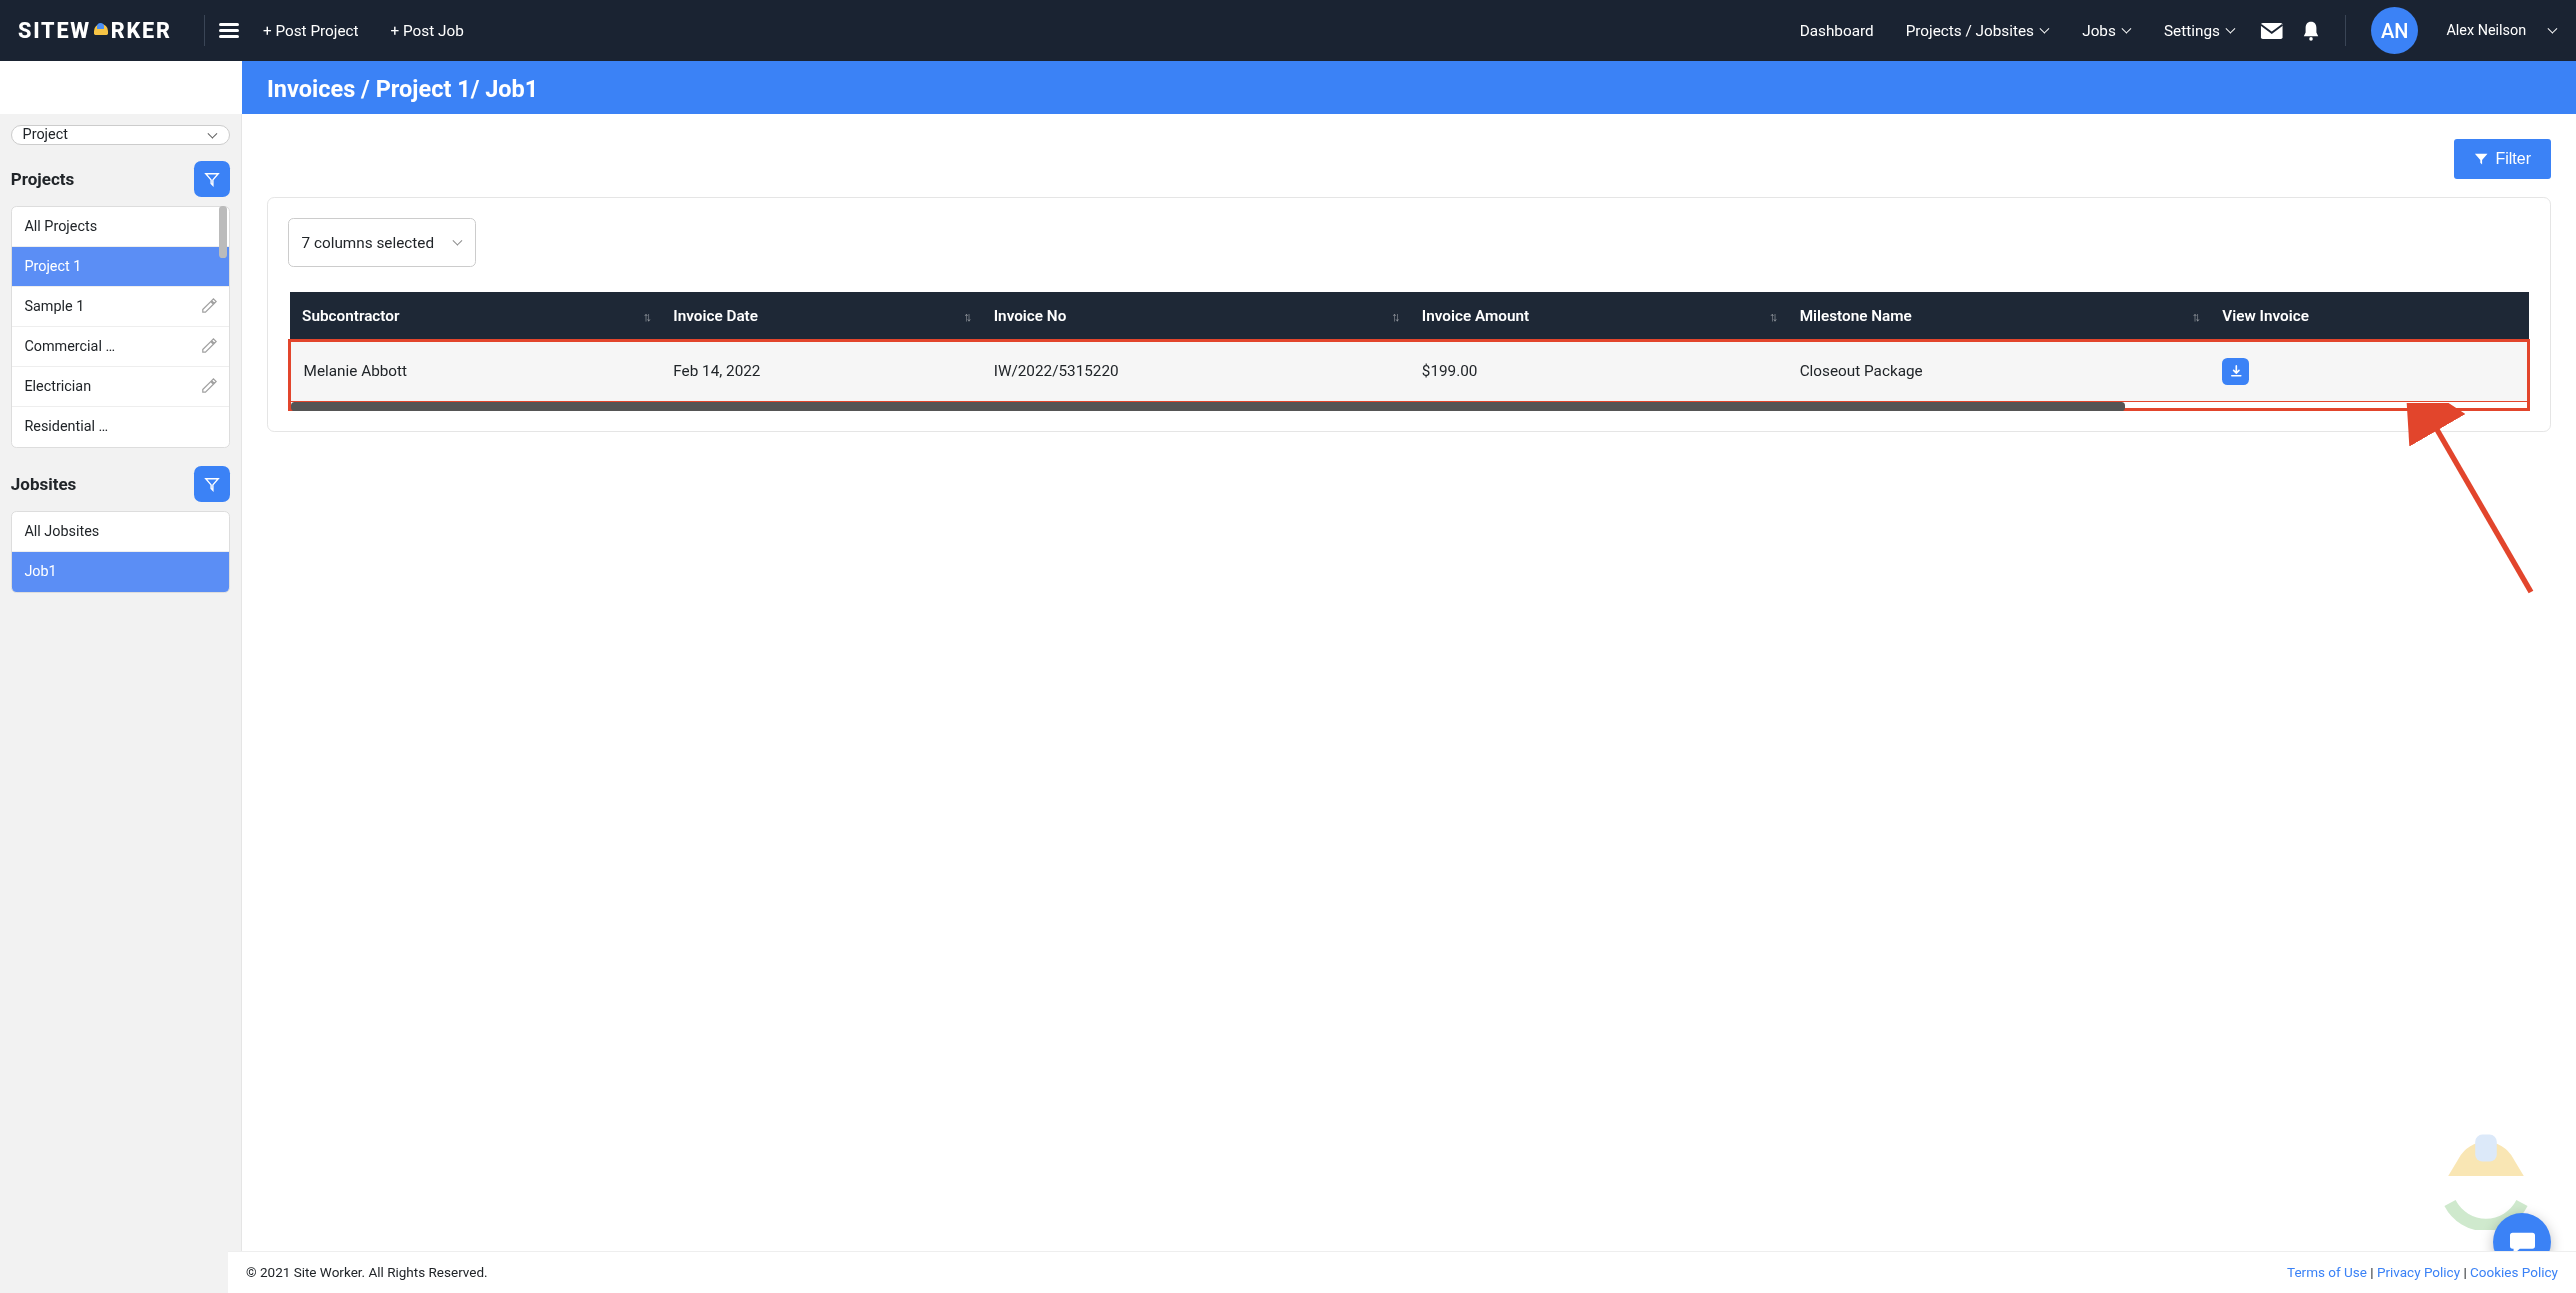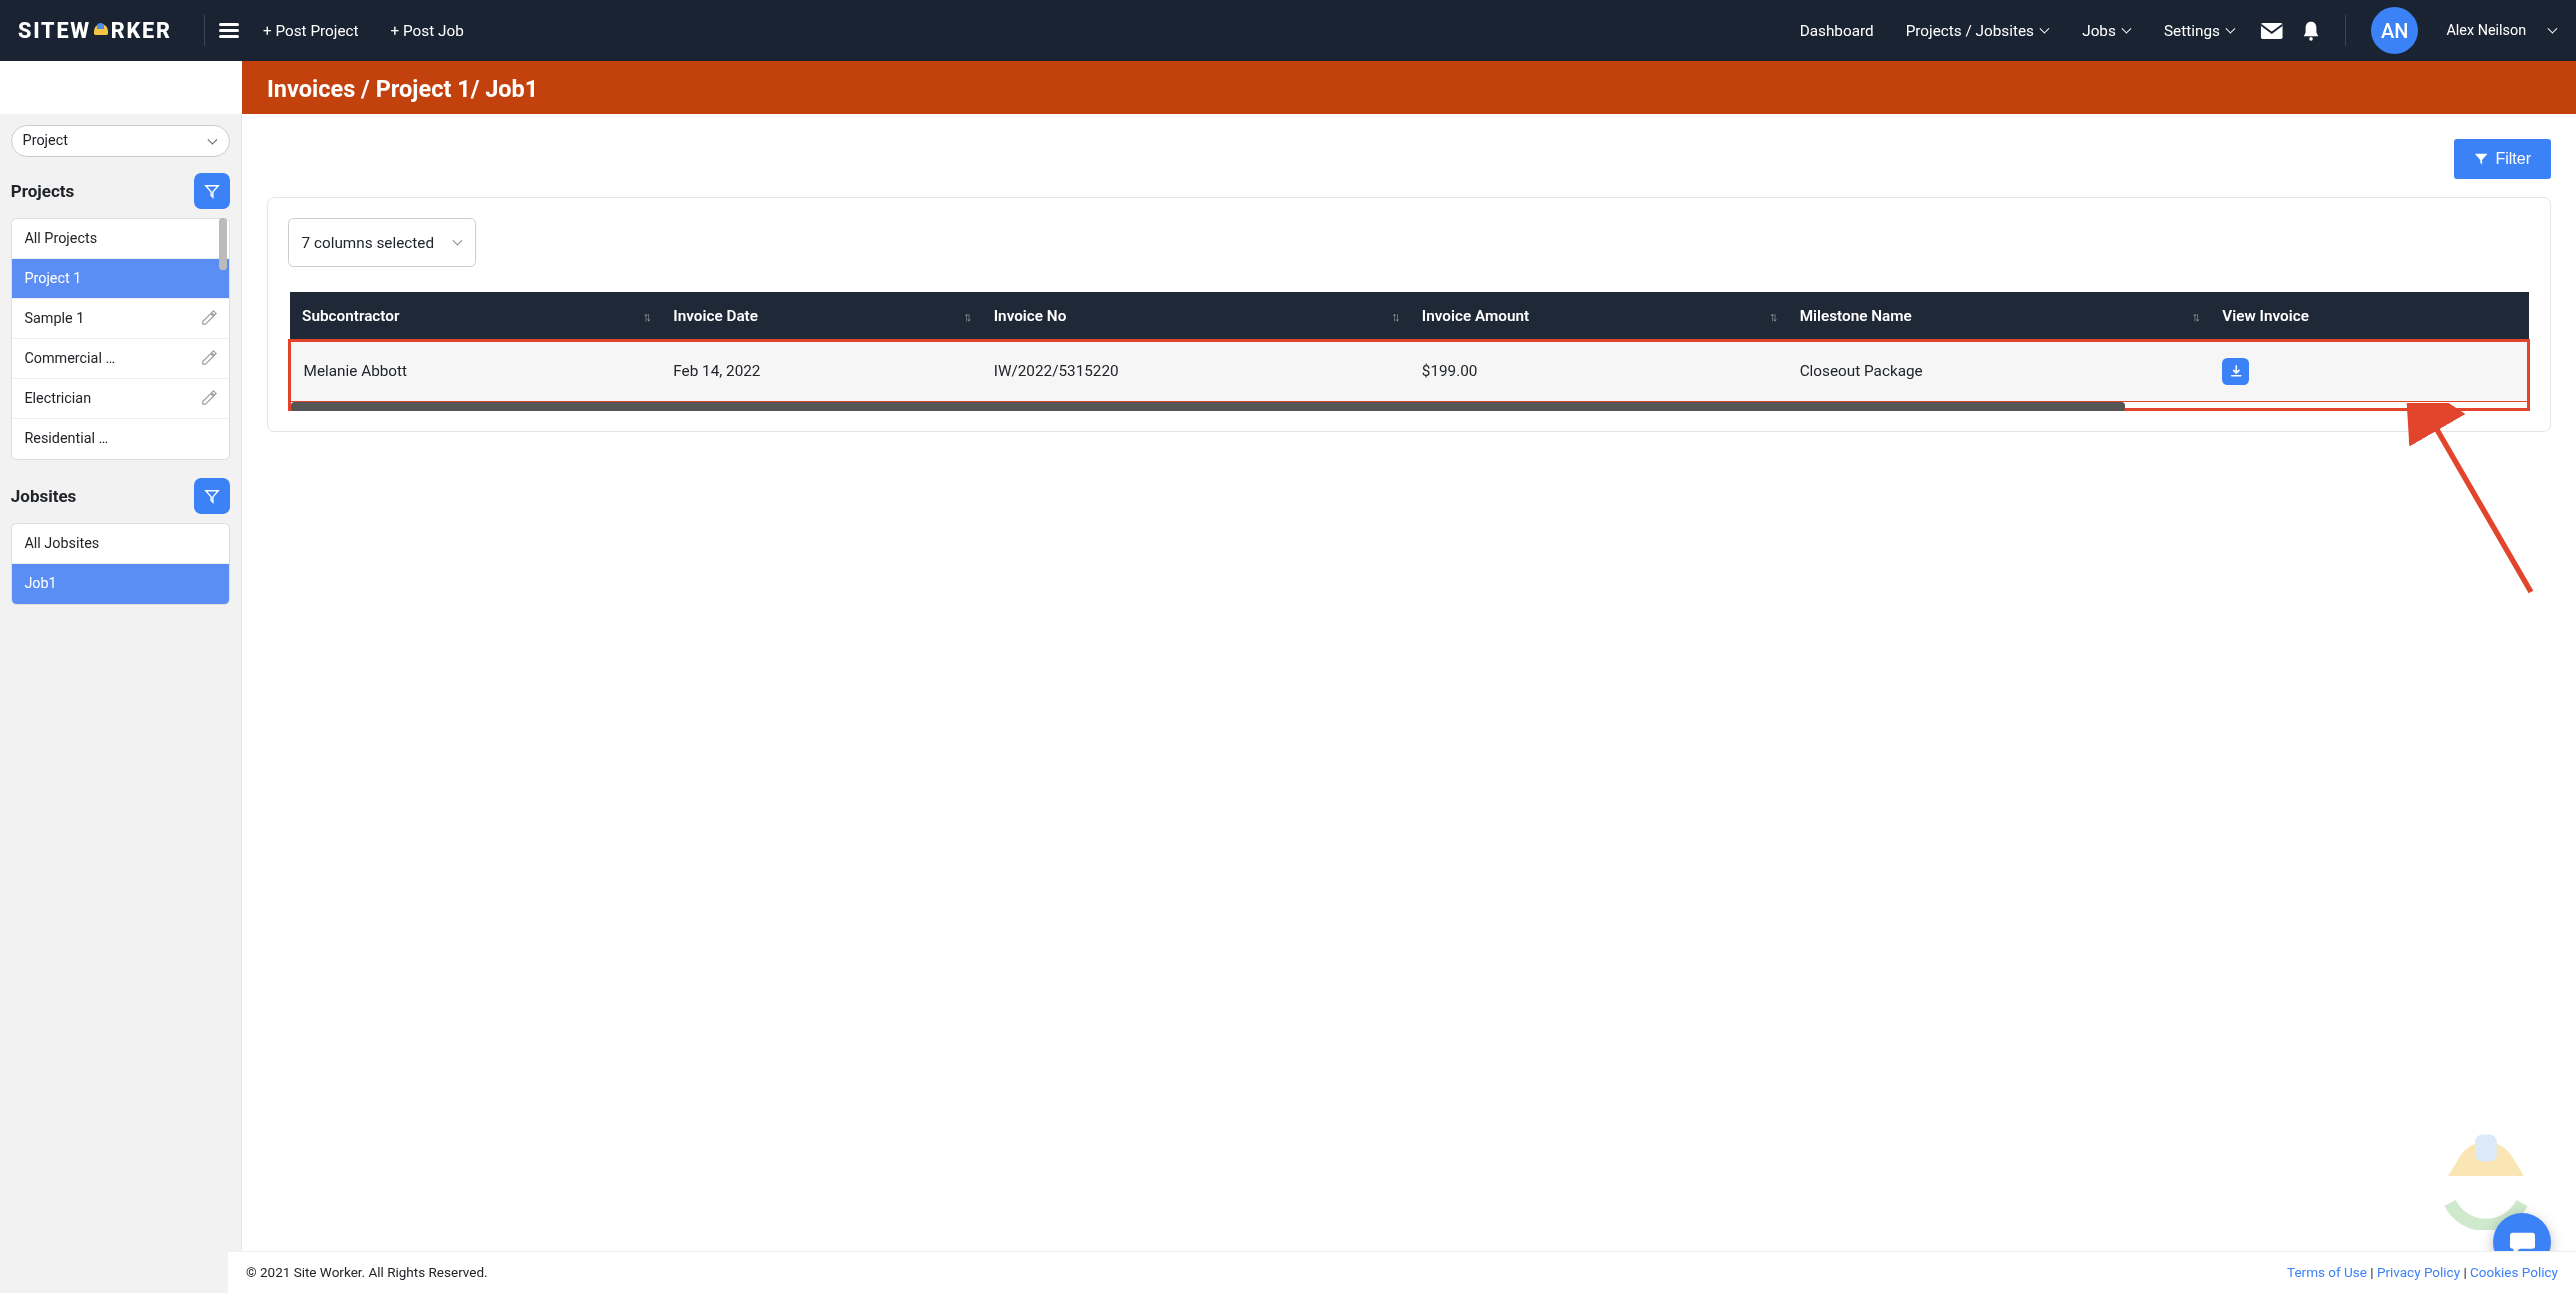--- a/index.html
+++ b/index.html
@@ -73,37 +73,37 @@
   .icon-btn{width:25px;height:25px;display:flex;align-items:center;justify-content:center;cursor:pointer;margin:0 7.2px;}
   .avatar{
     width:47px;height:47px;border-radius:50%;
     background:#3b82f6;color:#fff;display:flex;align-items:center;justify-content:center;
     font-size:20px;font-weight:500;margin-left:10.8px;margin-right:7.2px;
   }
   .username-wrap{display:flex;align-items:center;gap:21px;cursor:pointer;}
 
   
   .page-header{
-    background:#c2410c;color:#fff;padding:10.8px 25px 14.4px;font-size:23.5px;font-weight:700;
+    background:#3b82f6;color:#fff;padding:10.8px 25px 14.4px;font-size:23.5px;font-weight:700;
     margin-left:242px;
   }
   .page-header-inner{position:relative;top:3.6px;}
 
   
   .layout{display:flex;height:calc(100vh - 61px);}
   .sidebar{
     width:242px;background:#f2f2f2;padding:10.8px;border-right:0.9px solid #e5e5e5;
     overflow-y:auto;flex-shrink:0;position:relative;
   }
   .content{flex:1;background:#fff;overflow:auto;position:relative;}
 
   
   .sb-select{
     background:#fff;border:0.9px solid #ccc;border-radius:16px;
-    height:32px;display:flex;align-items:center;justify-content:space-between;
+    height:20px;display:flex;align-items:center;justify-content:space-between;
     padding:0 10.8px;margin-bottom:16px;cursor:pointer;font-size:14.4px;
   }
   .sb-select .chev-down::before{border-color:#5a5a5a;}
   .sb-section-head{
     display:flex;align-items:center;justify-content:space-between;margin:7.2px 0 9px;
   }
   .sb-section-title{font-weight:700;font-size:17px;}
   .sb-filter-btn{
     width:36px;height:36px;background:#3b82f6;border-radius:7.2px;
     display:flex;align-items:center;justify-content:center;cursor:pointer;

